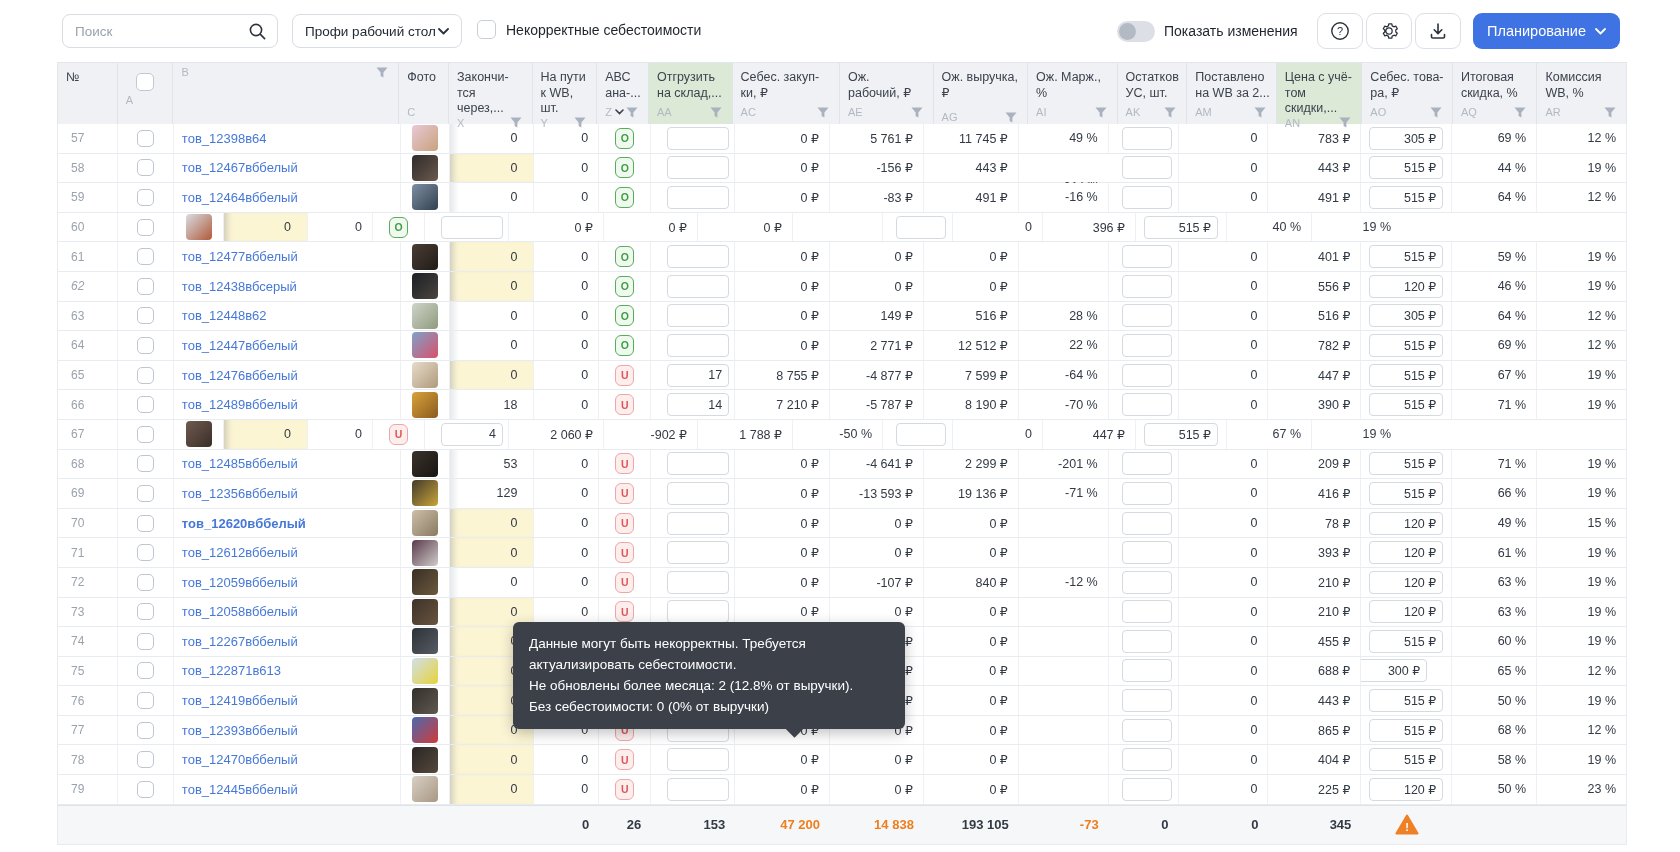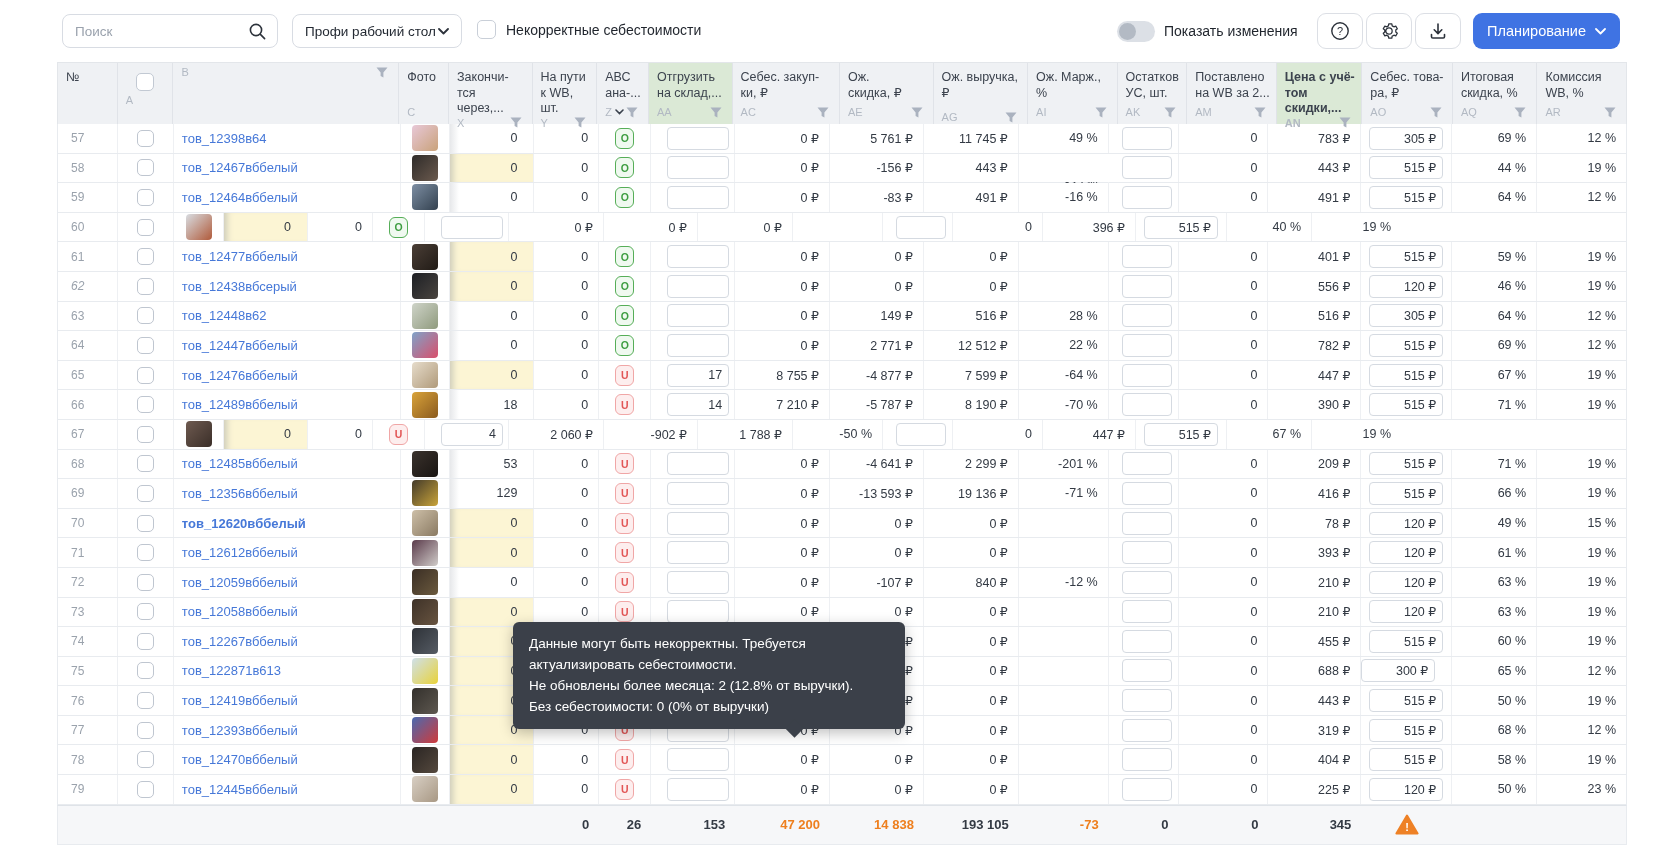--- a/index.html
+++ b/index.html
@@ -253,21 +253,21 @@
             <span class="spacer"></span>
             <span style="cursor:pointer">
               <svg class="funnel" viewBox="0 0 12 11">
                 <path d="M0.5 0.5h11L7.4 5.4v5l-2.8-1.4V5.4Z" fill="#aab2bf"></path>
               </svg>
             </span>
           </div>
         </div>
         <div class="th" style="width: 94px;">
           <div class="th-title">Ож.
-скидка, ₽</div>
+рабочий, ₽</div>
           <div class="th-sub">
             <span class="letter">AE</span>
             <span class="spacer"></span>
             <span style="cursor:pointer">
               <svg class="funnel" viewBox="0 0 12 11">
                 <path d="M0.5 0.5h11L7.4 5.4v5l-2.8-1.4V5.4Z" fill="#aab2bf"></path>
               </svg>
             </span>
           </div>
         </div>
@@ -315,21 +315,21 @@
           <div class="th-sub">
             <span class="letter">AM</span>
             <span class="spacer"></span>
             <span style="cursor:pointer">
               <svg class="funnel" viewBox="0 0 12 11">
                 <path d="M0.5 0.5h11L7.4 5.4v5l-2.8-1.4V5.4Z" fill="#aab2bf"></path>
               </svg>
             </span>
           </div>
         </div>
-        <div class="th green" style="width: 86px; font-weight: bold;">
+        <div class="th green" style="width: 86px;">
           <div class="th-title">Цена с учё-
 том скидки,...</div>
           <div class="th-sub">
             <span class="letter">AN</span>
             <span class="spacer"></span>
             <span style="cursor:pointer">
               <svg class="funnel" viewBox="0 0 12 11">
                 <path d="M0.5 0.5h11L7.4 5.4v5l-2.8-1.4V5.4Z" fill="#aab2bf"></path>
               </svg>
             </span>
@@ -1041,21 +1041,21 @@
           </div>
           <div class="td right" style="width: 95px;">0 ₽</div>
           <div class="td right" style="width: 94px;">0 ₽</div>
           <div class="td right" style="width: 95px;">0 ₽</div>
           <div class="td right" style="width: 90px;"></div>
           <div class="td right" style="width: 70px; padding-right: 0px;">
             <input class="cell-input inp-us" value="" style="">
           </div>
           <div class="td right" style="width: 90px;">0</div>
           <div class="td right" style="width: 93px;">688 ₽</div>
-          <div class="td right" style="width: 91px; padding-right: 8px;">
+          <div class="td right" style="width: 91px; padding-right: 16px;">
             <input class="cell-input inp-cost" value="300 ₽" style="">
           </div>
           <div class="td right" style="width: 85px;">65 %</div>
           <div class="td right" style="width: 89px;">12 %</div>
         </div>
         <div class="tr">
           <div class="td" style="width: 60px;">
             <span class="rownum">76</span>
           </div>
           <div class="td center" style="width: 56px;">
@@ -1112,21 +1112,21 @@
             <input class="cell-input inp-ship" value="" style="">
           </div>
           <div class="td right" style="width: 95px;">0 ₽</div>
           <div class="td right" style="width: 94px;">0 ₽</div>
           <div class="td right" style="width: 95px;">0 ₽</div>
           <div class="td right" style="width: 90px;"></div>
           <div class="td right" style="width: 70px; padding-right: 0px;">
             <input class="cell-input inp-us" value="" style="">
           </div>
           <div class="td right" style="width: 90px;">0</div>
-          <div class="td right" style="width: 93px;">319 ₽</div>
+          <div class="td right" style="width: 93px;">865 ₽</div>
           <div class="td right" style="width: 91px; padding-right: 0px;">
             <input class="cell-input inp-cost" value="515 ₽" style="">
           </div>
           <div class="td right" style="width: 85px;">68 %</div>
           <div class="td right" style="width: 89px;">12 %</div>
         </div>
         <div class="tr">
           <div class="td" style="width: 60px;">
             <span class="rownum">78</span>
           </div>

